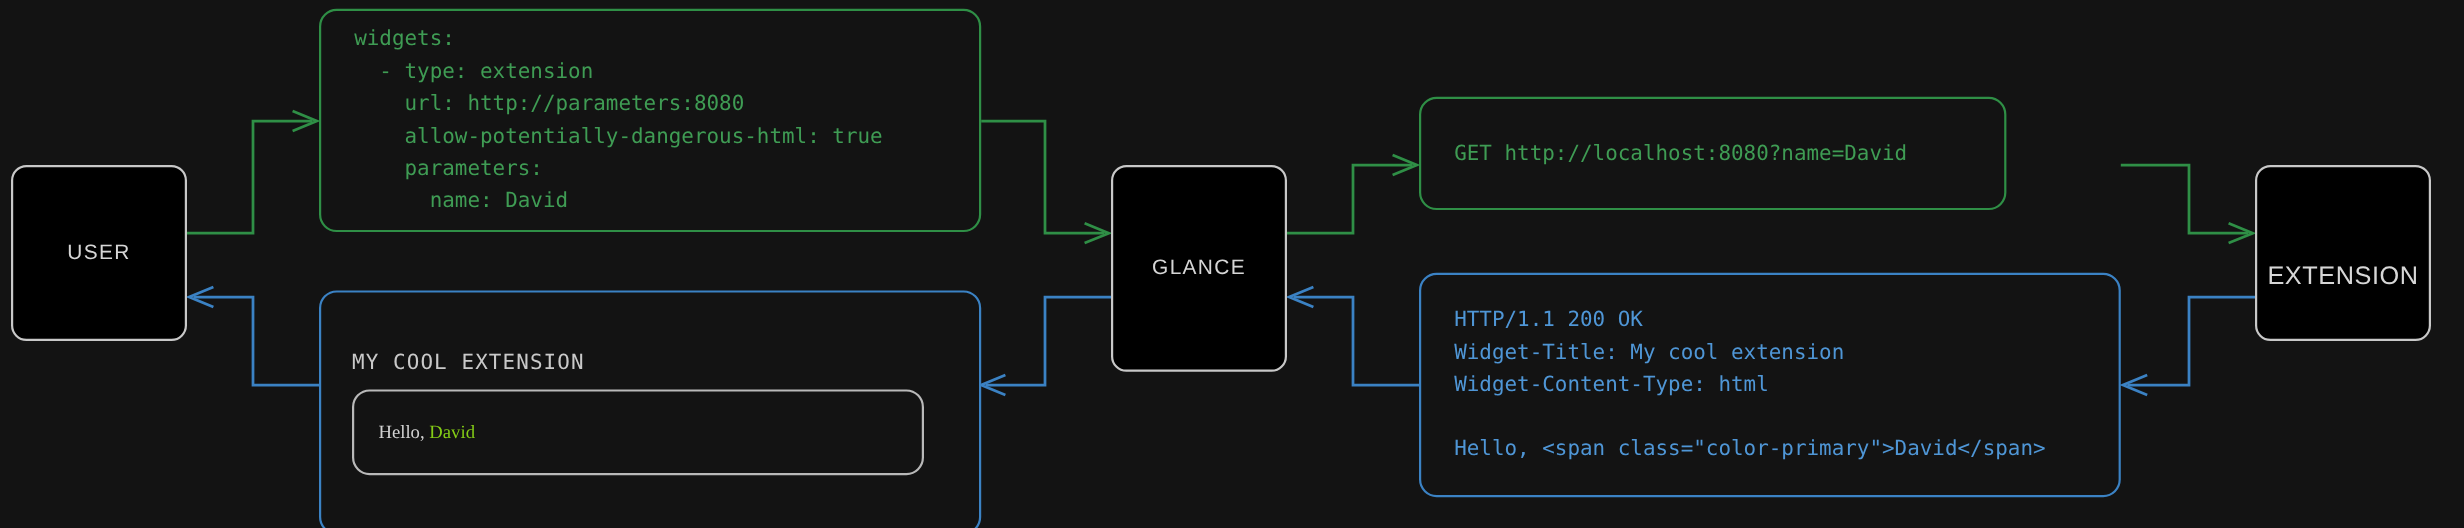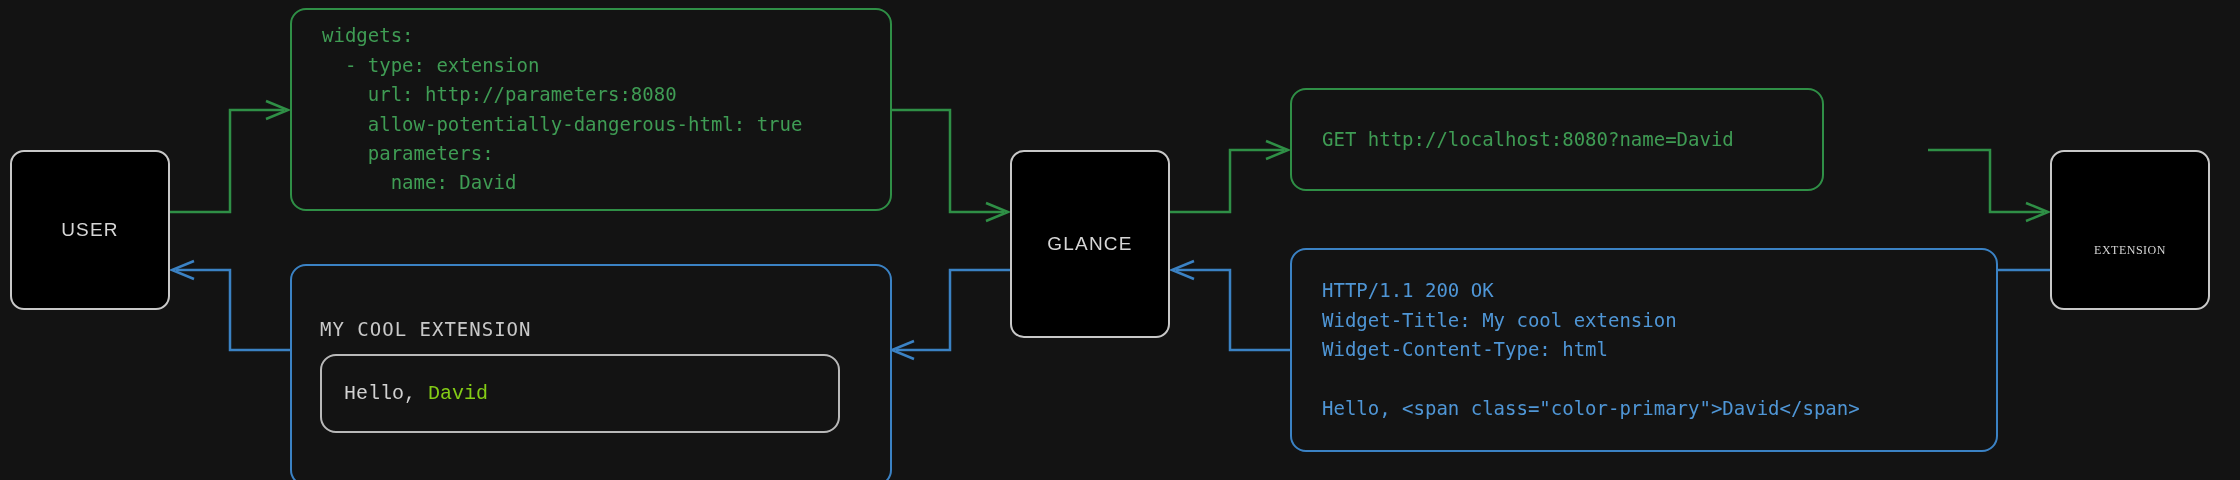--- a/index.html
+++ b/index.html
@@ -36,22 +36,22 @@
     justify-content: center;
   }
   .node-label {
     font-family: "Liberation Sans", sans-serif;
     font-size: 19px;
     letter-spacing: 1.2px;
     color: #d6d6d6;
     white-space: nowrap;
   }
   .node-label.mono {
-    font-family: Liberation Serif, serif;
-    font-size: 12px;
+    font-family: Liberation Sans, sans-serif;
+    font-size: 23px;
     letter-spacing: 0.5px;
     margin-top: 41px;
   }
 
   
   .panel {
     position: absolute;
     box-sizing: border-box;
     border: 2px solid #2f8f46;
     border-radius: 16px;
@@ -87,22 +87,22 @@
     border: 2px solid #b9b9b9;
     border-radius: 16px;
     margin-left: 18px;
     margin-right: 40px;
     padding: 26px 22px;
     min-height: 78px;
     display: flex;
     align-items: center;
   }
   .widget-text {
-    font-family: Liberation Mono, monospace;
-    font-size: 20px;
+    font-family: Liberation Serif, serif;
+    font-size: 17px;
     color: #d2d2d2;
     white-space: pre;
   }
   .accent { color: #84cc16; }
 </style>
 </head>
 <body>
 
 <div id="canvas">
 
@@ -167,21 +167,21 @@
     url: http://parameters:8080
     allow-potentially-dangerous-html: true
     parameters:
       name: David</pre>
   </div>
 
   <div class="panel green" style="left:1290px; top:88px; width:534px; height:103px;">
     <pre class="code green">GET http://localhost:8080?name=David</pre>
   </div>
 
-  <div class="panel blue" style="left:1290px; top:248px; width:708px; height:204px;">
+  <div class="panel blue" style="left:1290px; top:248px; width:638px; height:204px;">
     <pre class="code blue">HTTP/1.1 200 OK
 Widget-Title: My cool extension
 Widget-Content-Type: html
 
 Hello, &lt;span class="color-primary"&gt;David&lt;/span&gt;</pre>
   </div>
 
   <div class="panel blue" style="left:290px; top:264px; width:602px; height:222px; padding:22px 10px;">
     <div class="widget-title">MY COOL EXTENSION</div>
     <div class="widget-body">

